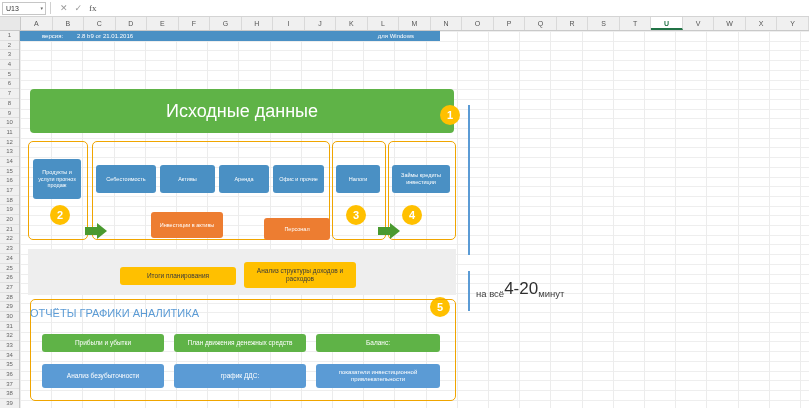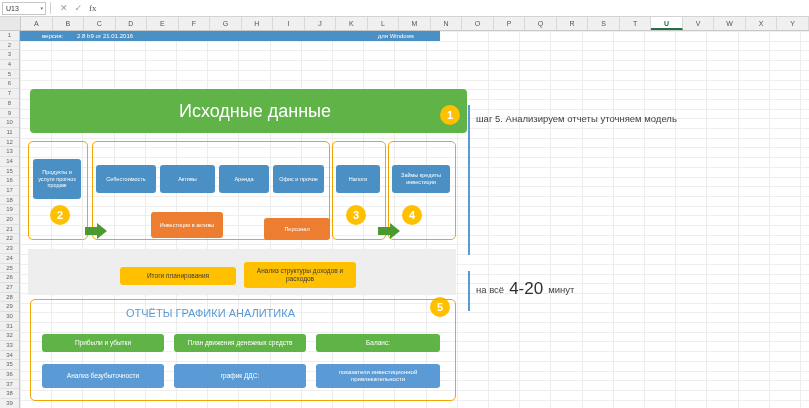--- a/index.html
+++ b/index.html
@@ -158,21 +158,20 @@
     position: absolute;
     left: 10px; top: 58px;
     width: 424px; height: 44px;
     background: #5fb347;
     border-radius: 4px;
     display: flex;
     align-items: center;
     justify-content: center;
     color: #ffffff;
     font-size: 18px;
-    padding-left: 13px;
   }
 
   
   .group-box {
     position: absolute;
     border: 1px solid #f0a500;
     border-radius: 5px;
     background: transparent;
   }
   .g1 { left: 8px;  top: 110px; width: 58px;  height: 97px; }
@@ -222,21 +221,21 @@
 
   .arrow {
     position: absolute;
     width: 22px; height: 16px;
   }
 
   .sec-title {
     position: absolute;
     left: 10px; top: 276px;
     width: 361px;
-    text-align: center;
+    text-align: left;
     font-size: 11px;
     color: #5b9bd5;
   }
 
   
   .right-rule {
     position: absolute;
     background: #5b9bd5;
     width: 2px;
   }
@@ -249,22 +248,21 @@
     font-size: 9.5px;
     color: #3f3f3f;
     margin-bottom: 14px;
   }
   .time-note {
     position: absolute;
     left: 456px; top: 248px;
     font-size: 9.5px;
     color: #3f3f3f;
     display: flex;
-    align-items: center;
-    gap: 5px;
+    align-items: flex-end;
   }
   .time-note .big { font-size: 17px; color: #2f2f2f; }
 </style>
 </head>
 <body>
 
 <div class="formula-bar">
   <div class="namebox">
     <span>U13</span>
     <span class="namebox-arrow">▾</span>
@@ -443,21 +441,20 @@
         <span>график ДДС:</span>
       </div>
       <div class="tile blue2" style="left:296px; top:333px; width:124px; height:24px; font-size:6px;">
         <span>показатели инвестиционной привлекательности</span>
       </div>
 
       <div class="right-rule" style="left:448px; top:74px; height:150px;"></div>
       <div class="right-rule" style="left:448px; top:240px; height:40px;"></div>
 
       <div class="steps">
-        <div class="step-line">шаг 5. Анализируем отчеты уточняем модель</div>
       </div>
 
       <div class="time-note">
         <span>на всё</span>
         <span class="big">4-20</span>
         <span>минут</span>
       </div>
 
     </div>
   </div>

